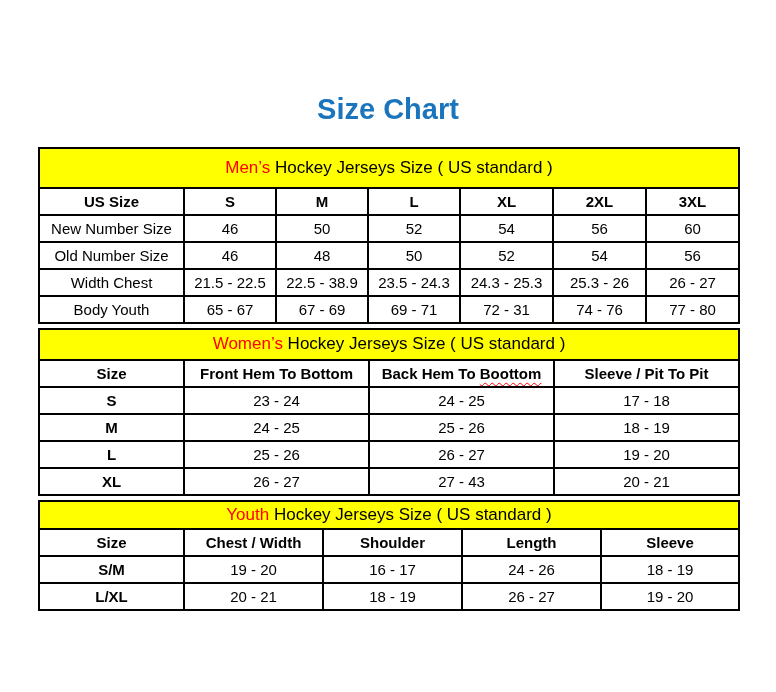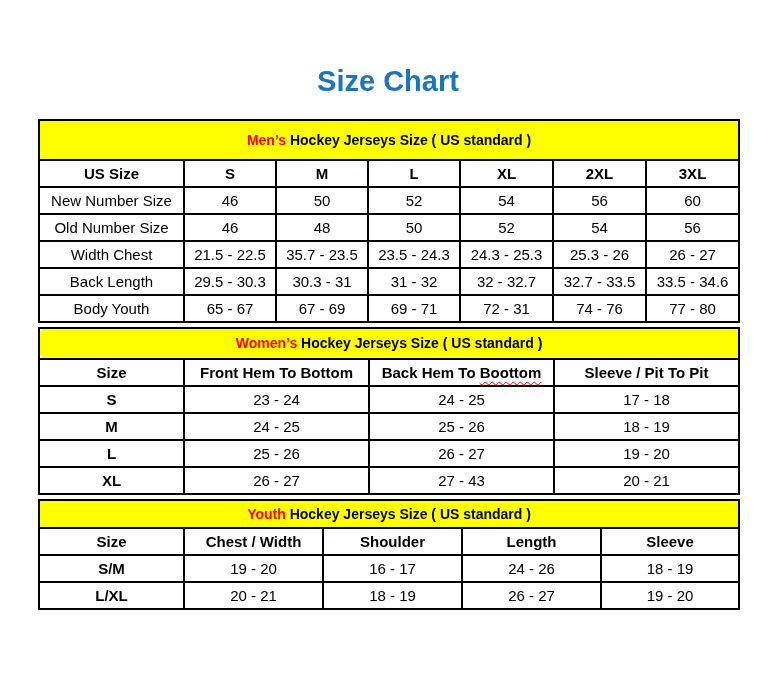--- a/index.html
+++ b/index.html
@@ -16,21 +16,21 @@
     width: 776px;
     height: 692px;
     position: relative;
   }
   h1.title {
     text-align: center;
     color: #1b75bc;
     font-size: 29px;
     font-weight: bold;
     margin: 0;
-    padding-top: 66px;
+    padding-top: 94px;
     padding-bottom: 21px;
     line-height: 1.1;
     letter-spacing: 0px;
   }
   table.chart {
     border-collapse: collapse;
     table-layout: fixed;
     margin: 0 0 4px 38px;
     width: 700px;
   }
@@ -38,25 +38,25 @@
     border: 2px solid #000000;
     text-align: center;
     vertical-align: middle;
     font-size: 15px;
     padding: 0 2px;
     overflow: hidden;
     white-space: nowrap;
   }
   tr.band td {
     background: #ffff00;
-    font-weight: bold;
-    font-size: 14px;
+    font-weight: normal;
+    font-size: 17px;
   }
   .mens   tr.band td { height: 38px; }
-  .womens tr.band td { height: 29px; border-radius: 8px; }
+  .womens tr.band td { height: 29px; }
   .youth  tr.band td { height: 26px; margin-top: 6px; }
   tr.band .hl { color: #ff0000; }
   tr.head td {
     font-weight: bold;
     height: 25px;
     text-align: center;
   }
   tr.data td { height: 25px; }
   .womens tr.data td.rowlabel,
   .youth  tr.data td.rowlabel { font-weight: bold; }
@@ -111,34 +111,25 @@
         <td>46</td>
         <td>48</td>
         <td>50</td>
         <td>52</td>
         <td>54</td>
         <td>56</td>
       </tr>
       <tr class="data">
         <td class="rowlabel">Width Chest</td>
         <td>21.5 - 22.5</td>
-        <td>35.7 - 23.5</td>
+        <td>22.5 - 38.9</td>
         <td>23.5 - 24.3</td>
         <td>24.3 - 25.3</td>
         <td>25.3 - 26</td>
         <td>26 - 27</td>
-      </tr>
-      <tr class="data">
-        <td class="rowlabel">Back Length</td>
-        <td>29.5 - 30.3</td>
-        <td>30.3 - 31</td>
-        <td>31 - 32</td>
-        <td>32 - 32.7</td>
-        <td>32.7 - 33.5</td>
-        <td>33.5 - 34.6</td>
       </tr>
       <tr class="data">
         <td class="rowlabel">Body Youth</td>
         <td>65 - 67</td>
         <td>67 - 69</td>
         <td>69 - 71</td>
         <td>72 - 31</td>
         <td>74 - 76</td>
         <td>77 - 80</td>
       </tr>

